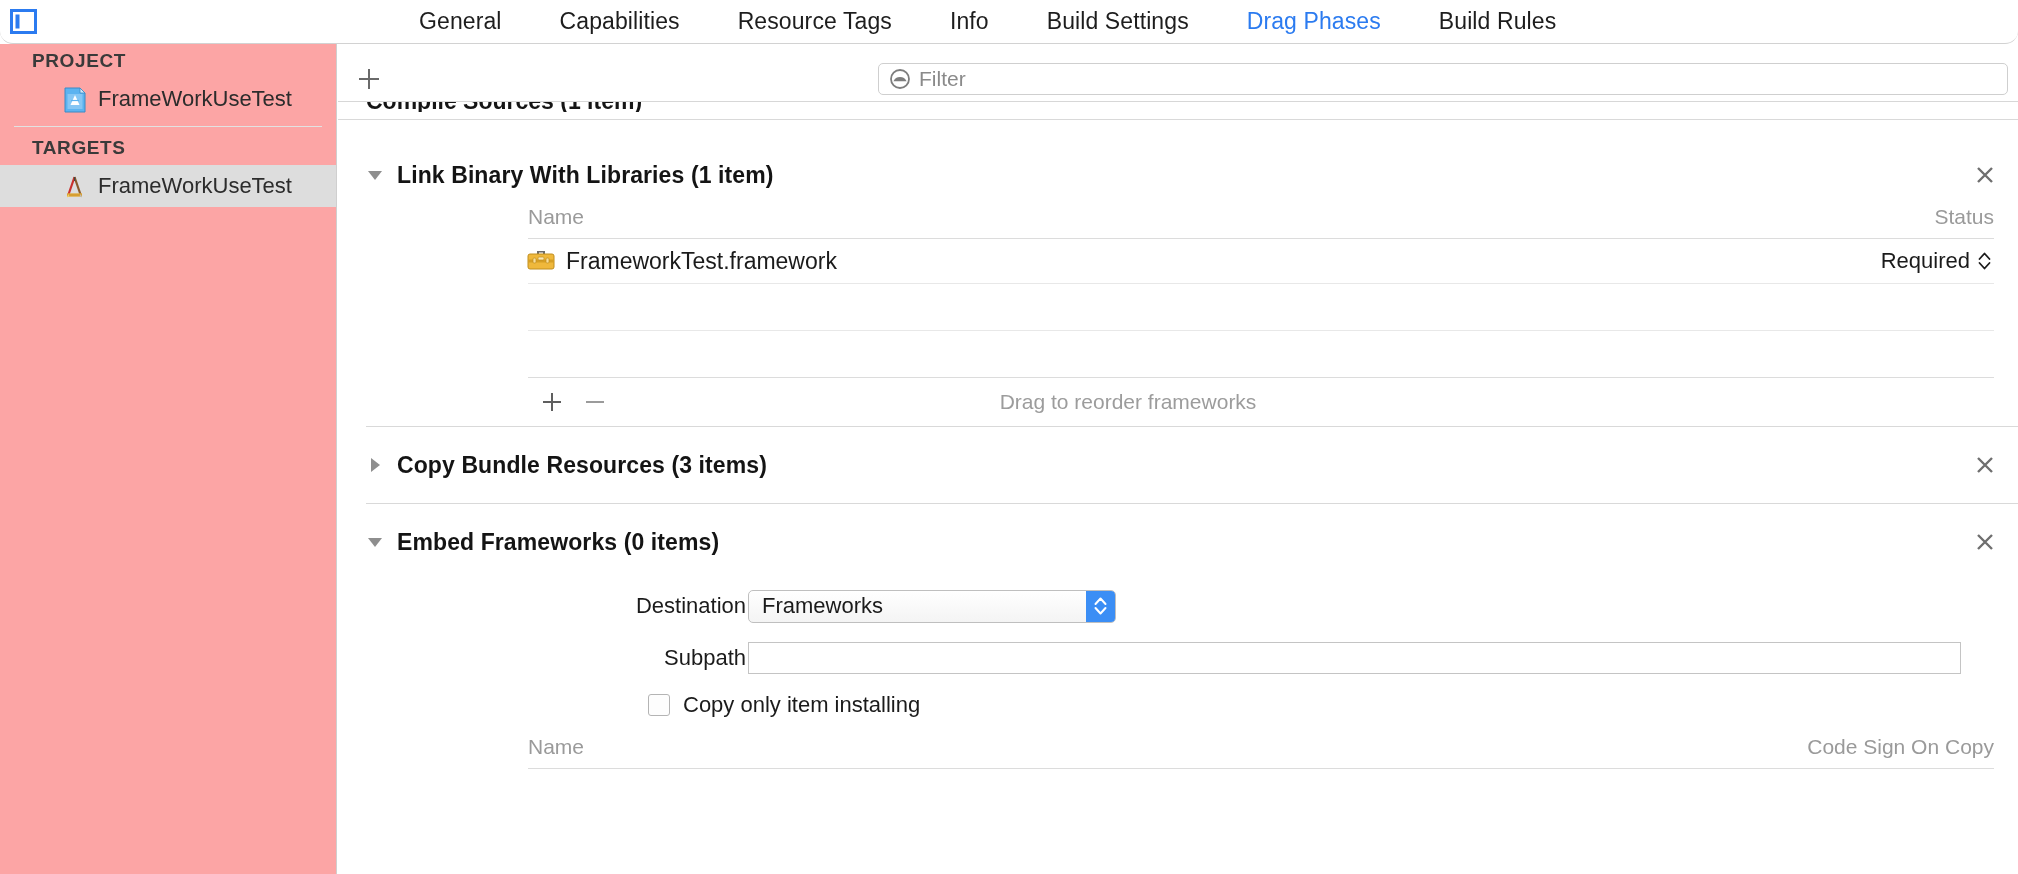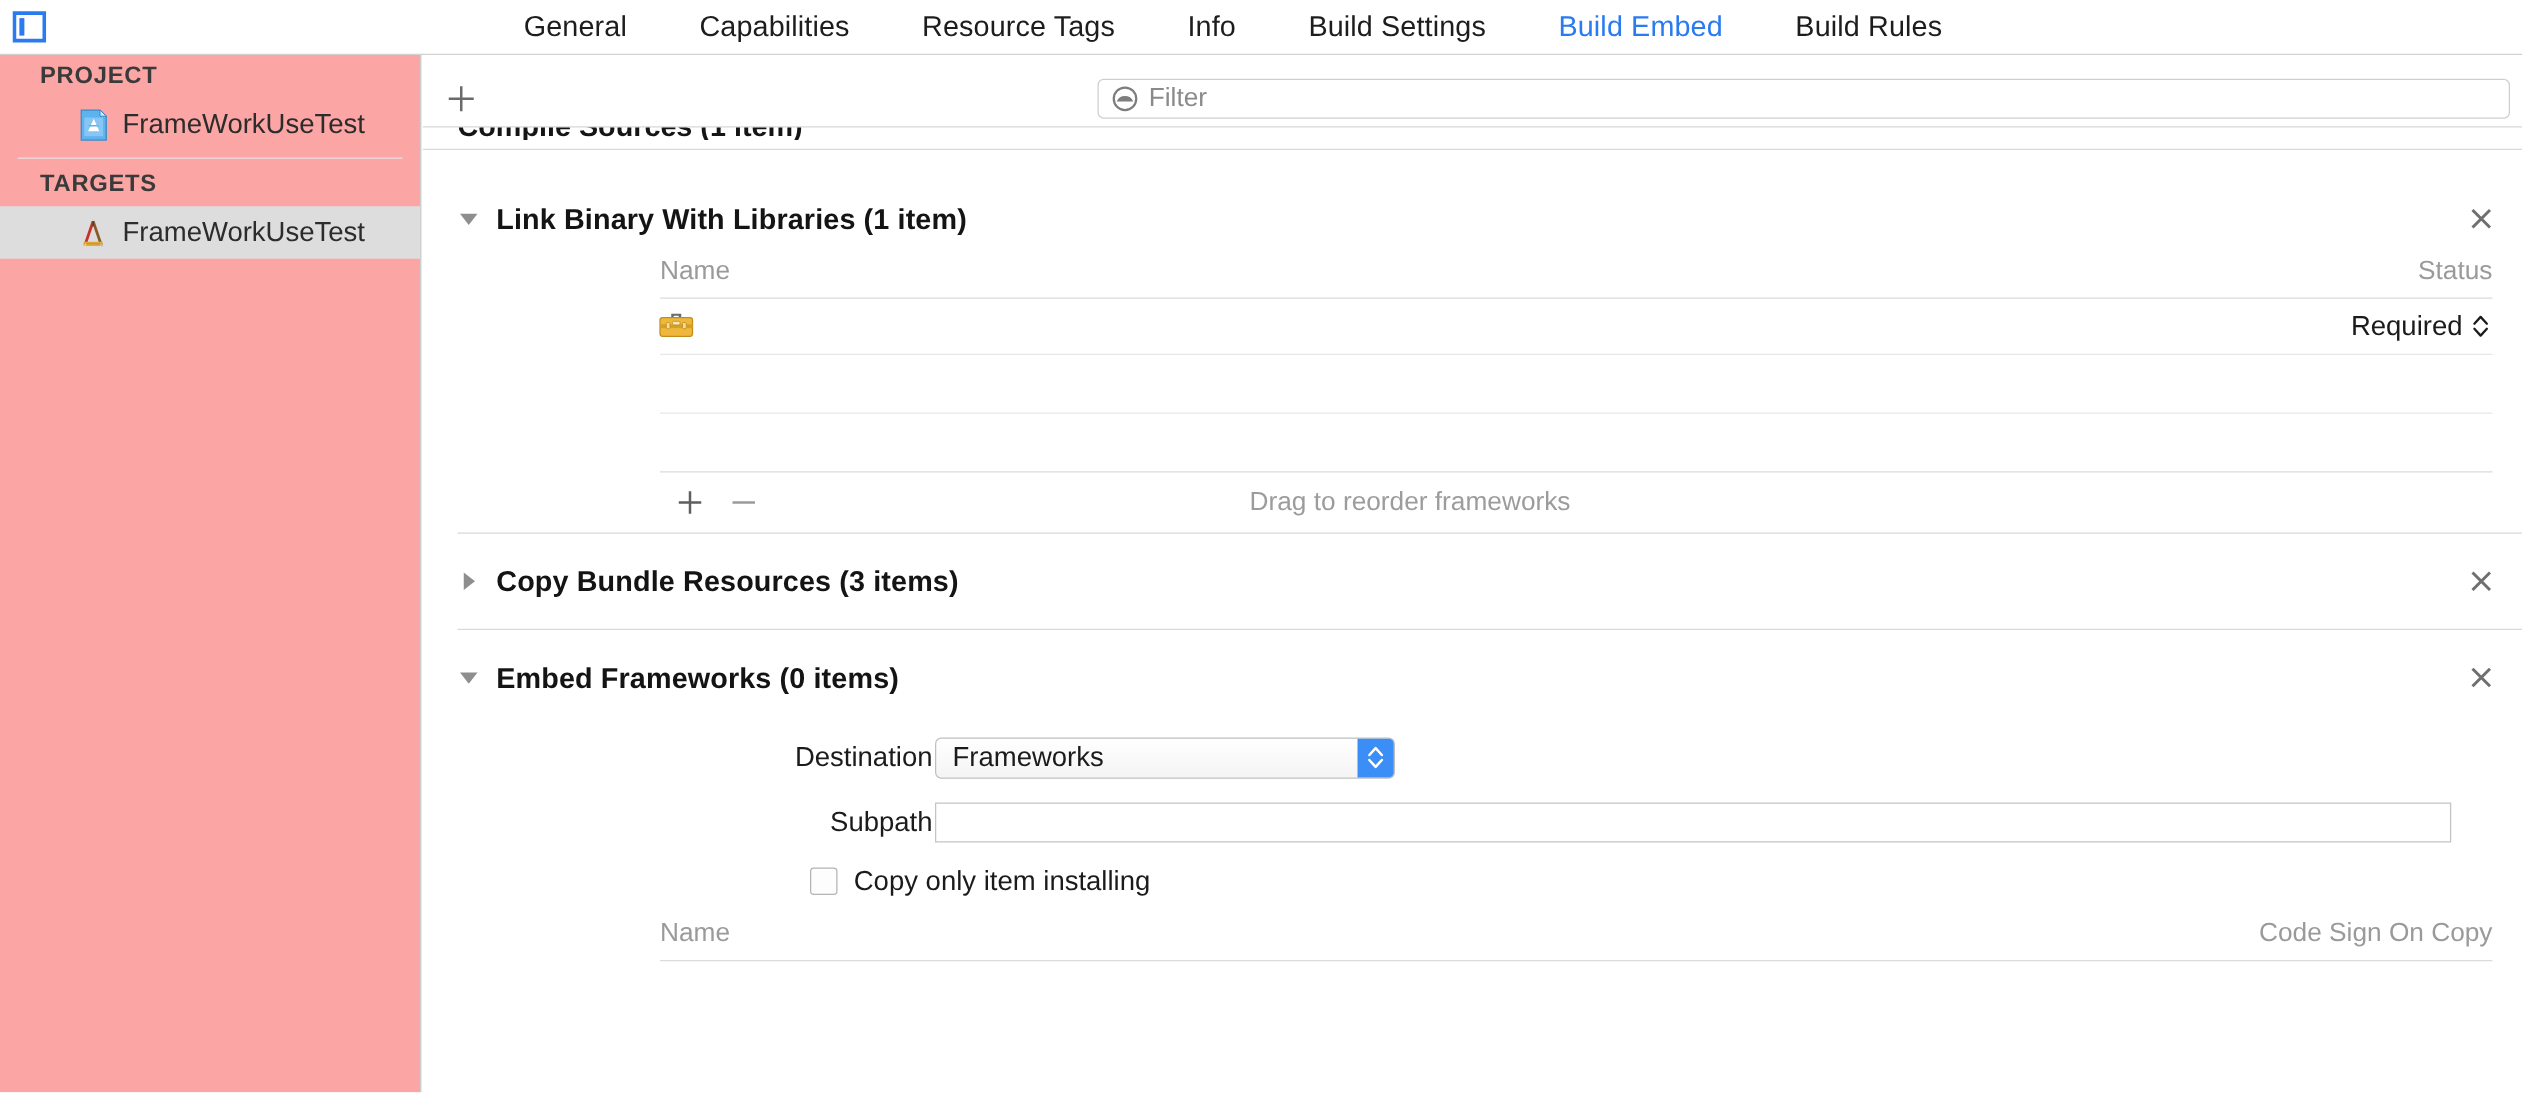--- a/index.html
+++ b/index.html
@@ -21,20 +21,21 @@
   }
 
   
   .tabbar {
     position: absolute;
     left: 0; top: 0;
     width: 2018px; height: 44px;
     background: #ffffff;
     border-bottom: 1px solid #d2d2d2;
     box-sizing: border-box;
+    border-radius: 13px;
   }
   .nav-toggle-icon {
     position: absolute;
     left: 10px; top: 8px;
     width: 27px; height: 27px;
   }
   .nav-toggle-icon svg { display: block; }
 
   .tabs {
     position: absolute;
@@ -370,21 +371,21 @@
         <rect x="5.5" y="6.5" width="4" height="14" fill="#2b7bf0"></rect>
       </svg>
     </div>
 
     <div class="tabs">
       <div class="tab">General</div>
       <div class="tab">Capabilities</div>
       <div class="tab">Resource Tags</div>
       <div class="tab">Info</div>
       <div class="tab">Build Settings</div>
-      <div class="tab active">Build Embed</div>
+      <div class="tab active">Drag Phases</div>
       <div class="tab">Build Rules</div>
     </div>
   </div>
 
   <div class="sidebar">
 
     <div class="side-group-title">PROJECT</div>
 
     <div class="side-row">
       <span class="side-icon">
@@ -472,20 +473,21 @@
           <span class="lib-icon">
             <svg width="30" height="26" viewBox="0 0 30 26">
               <path d="M11 3 h8 v3 h-2 v-1.4 h-4 v1.4 h-2 z" fill="#6b6b6b"></path>
               <rect x="2" y="6" width="26" height="15" rx="2" fill="#efb83c" stroke="#c08e1e" stroke-width="1"></rect>
               <rect x="2" y="11.5" width="26" height="3" fill="#d69f25"></rect>
               <rect x="7" y="10" width="3" height="5" rx="1" fill="#f7dd9a" stroke="#c08e1e" stroke-width="0.7"></rect>
               <rect x="20" y="10" width="3" height="5" rx="1" fill="#f7dd9a" stroke="#c08e1e" stroke-width="0.7"></rect>
               <rect x="12" y="9" width="6" height="3" rx="1" fill="#f9e9bb" stroke="#c08e1e" stroke-width="0.7"></rect>
             </svg>
           </span>
+          <span class="lib-name">FrameworkTest.framework</span>
           <span class="lib-status">
             <span>Required</span>
             <span class="stepper-icon">
               <svg width="15" height="22" viewBox="0 0 15 22">
                 <path d="M2.5 9 L7.5 3.5 L12.5 9" fill="none" stroke="#1c1c1c" stroke-width="1.8" stroke-linecap="round" stroke-linejoin="round"></path>
                 <path d="M2.5 13 L7.5 18.5 L12.5 13" fill="none" stroke="#1c1c1c" stroke-width="1.8" stroke-linecap="round" stroke-linejoin="round"></path>
               </svg>
             </span>
           </span>
         </div>

